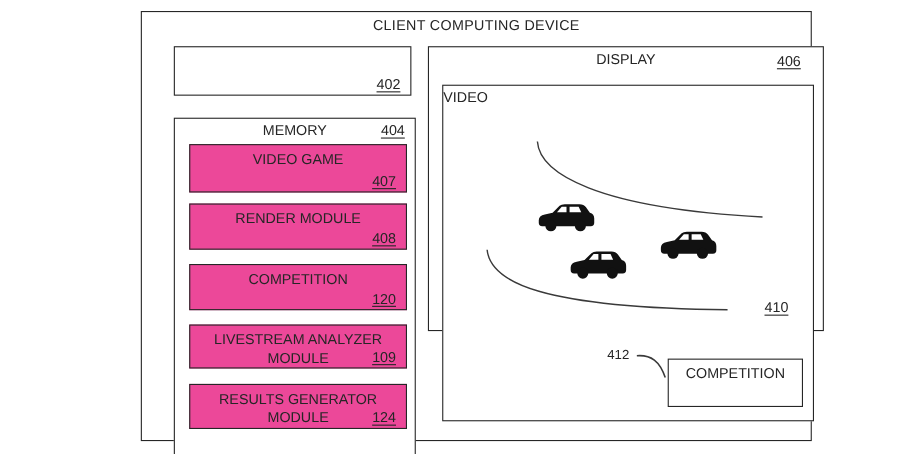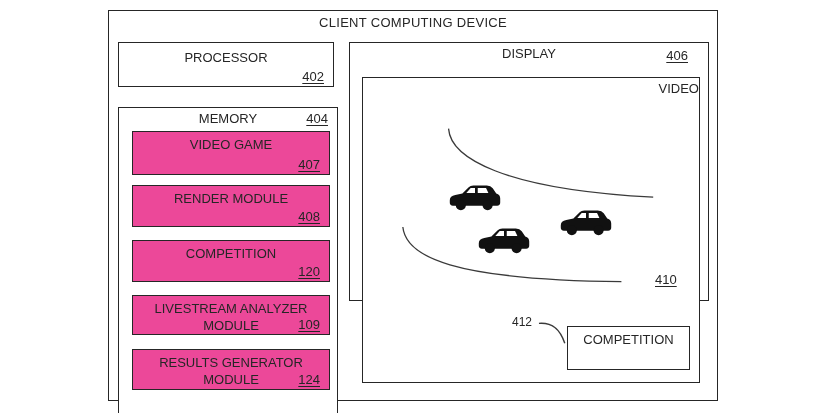--- a/index.html
+++ b/index.html
@@ -1,21 +1,21 @@
 <!DOCTYPE html>
 <html><head>
 <meta charset="utf-8">
 <style>
   :root{ --ink:#262626; }
   html,body{ margin:0; padding:0; background:#ffffff; }
   body{ width:825px; height:413px; overflow:hidden;
         font-family:"Liberation Sans", sans-serif; color:var(--ink); }
   .stage{ position:relative; width:825px; height:413px; background:#ffffff; }
 
-  .box{ position:absolute; border:1.6px solid var(--ink); background:#ffffff; box-sizing:border-box; }
+  .box{ position:absolute; border:1.6px solid var(--ink); background:#ffffff; box-sizing:border-box;margin-left:20px; }
 
   .outer{ left:108px; top:10px; width:610px; height:391px; border-width:1.8px; }
   .fig-title{ position:absolute; left:0; top:4px; width:100%; text-align:center;
               font-size:13px; letter-spacing:.3px; }
 
   
   .processor{ left:9px; top:31px; width:216px; height:45px; }
   .memory{ left:9px; top:96px; width:220px; height:328px;padding-left:23px; }
   .hdr{ position:absolute; left:0; top:3px; width:100%; text-align:center; font-size:13px; }
   .module{ position:absolute; left:13px; width:198px; border:1.4px solid var(--ink);
@@ -30,40 +30,39 @@
   .label-center{ position:absolute; left:0; top:7px; width:100%; text-align:center; font-size:13px; }
   .ref{ font-size:13px; text-decoration:underline; text-underline-offset:2px; }
   .ref-br{ position:absolute; right:9px; bottom:2px; }
   .ref-tr{ position:absolute; right:9px; top:3px; }
 
   
   .display{ left:240px; top:31px; width:360px; height:259px; }
   .display .ref-tr{ right:20px; top:5px; }
   .video{ position:absolute; left:12px; top:34px; width:338px; height:306px;
           border:1.5px solid var(--ink); background:#fff; box-sizing:border-box; }
-  .video-label{ position:absolute; left:0; top:3px; width:100%; text-align:right; font-size:13px; }
+  .video-label{ position:absolute; left:0; top:3px; width:100%; text-align:left; font-size:13px; }
   .road-svg{ position:absolute; left:0; top:0; width:100%; height:100%; }
   .car{ position:absolute; }
   .car svg{ display:block; width:52px; height:30px; }
   .ref-410{ position:absolute; left:292px; top:194px; }
   .ref-412{ position:absolute; left:149px; top:237px; font-size:12px; }
   .status{ position:absolute; left:204px; top:248px; width:123px; height:44px;
            border:1.5px solid var(--ink); background:#fff; box-sizing:border-box; }
   .status .mod-lines{ top:4px; line-height:17px; }
 </style>
 </head>
 <body>
 
 <div class="stage">
   <div class="box outer">
 
     <div class="fig-title">CLIENT COMPUTING DEVICE</div>
 
     <div class="box processor">
-      <span class="label-center">PROCESSOR</span>
       <span class="ref ref-br">402</span>
     </div>
 
     <div class="box memory">
       <span class="hdr">MEMORY</span>
       <span class="ref ref-tr">404</span>
 
       <div class="module m0">
         <div class="mod-lines">
           <div>VIDEO GAME</div>

